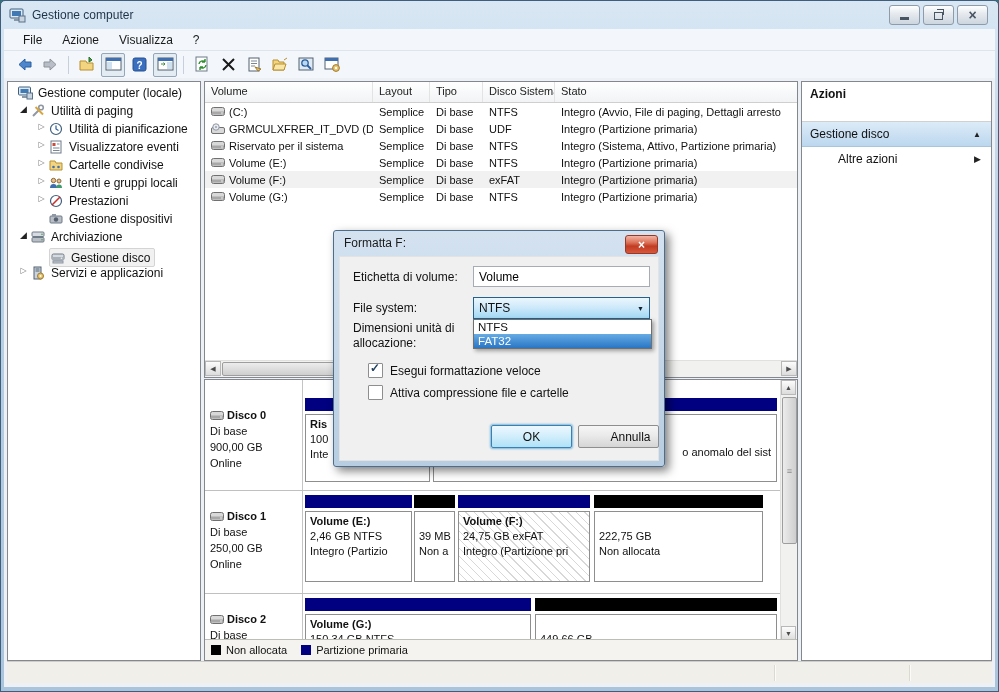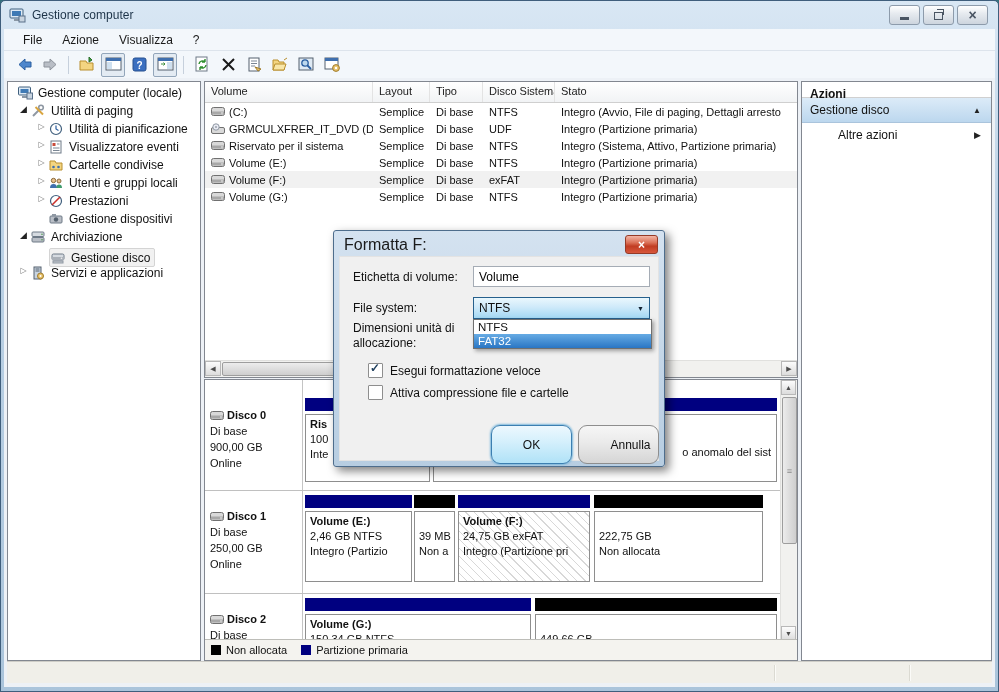--- a/index.html
+++ b/index.html
@@ -68,53 +68,53 @@
   .legend{position:absolute;left:0;right:0;bottom:0;height:20px;background:#f4f3ef;border-top:1px solid #bdbdb8;
           display:flex;align-items:center;gap:14px;padding-left:6px;font-size:11px;}
   .lgitem{display:flex;align-items:center;gap:5px;}
   .lgsq{width:10px;height:10px;display:inline-block;}
   
   .vscroll{position:absolute;right:0;top:0;width:16px;height:262px;background:#f1f1ef;border-left:1px solid #e0e0de;}
   .vthumb{position:absolute;left:1px;top:17px;width:13px;height:145px;background:linear-gradient(90deg,#ececec,#cecece);border:1px solid #9d9d9d;border-radius:2px;
           display:flex;align-items:center;justify-content:center;color:#8a8a8a;font-size:9px;}
   
   .act-pane{left:797px;top:3px;width:191px;height:580px;}
-  .act-head{height:16px;font-weight:bold;padding:5px 0 0 8px;border-bottom:1px solid #d0d0d0;box-sizing:border-box;}
+  .act-head{height:40px;font-weight:bold;padding:5px 0 0 8px;border-bottom:1px solid #d0d0d0;box-sizing:border-box;}
   .act-group{height:24px;background:linear-gradient(#dcebf8,#bcd7ee);border-bottom:1px solid #aac4dc;
              display:flex;align-items:center;padding:0 10px 0 8px;}
   .act-group .arr{margin-left:auto;font-size:8px;color:#222;}
   .act-item{height:24px;display:flex;align-items:center;padding:0 10px 0 36px;}
   .act-item .arr{margin-left:auto;font-size:9px;color:#222;}
   
   .statusbar{position:absolute;left:3px;right:3px;bottom:4px;height:21px;background:#f0efe9;border-top:1px solid #cecdc7;}
   .ssep{position:absolute;top:3px;bottom:2px;width:1px;background:#dbdad2;border-right:1px solid #fbfbf8;}
   
   .dialog{position:absolute;left:333px;top:230px;width:332px;height:237px;z-index:50;
           border:1px solid #4e6d8c;background:linear-gradient(#d4e2f0,#b7cde1);border-radius:3px;
           box-shadow:4px 4px 10px rgba(0,0,0,.5);box-sizing:border-box;}
-  .dtitle{position:absolute;left:10px;top:5px;font-size:16px;color:#1a1a1a;}
+  .dtitle{position:absolute;left:10px;top:5px;font-size:12px;color:#1a1a1a;}
   .dclose{position:absolute;right:6px;top:4px;width:31px;height:17px;border:1px solid #953a27;border-radius:3px;
           background:linear-gradient(#f3b5a5,#da6f55 40%,#c13c22 60%,#d8573c);display:flex;align-items:center;justify-content:center;
           color:#fff;font-weight:bold;font-size:12px;line-height:10px;}
   .dclient{position:absolute;left:5px;right:5px;top:25px;bottom:5px;background:#f0f0f0;border:1px solid #e3e3e3;}
   .dlab{position:absolute;font-size:12px;color:#111;}
   .dinput{position:absolute;left:133px;top:9px;width:177px;height:21px;border:1px solid #a5acb5;background:#fff;
           font-family:"Liberation Sans",sans-serif;font-size:12px;padding:0 5px;box-sizing:border-box;}
   .dcombo{position:absolute;left:133px;top:40px;width:177px;height:22px;border:1px solid #26608d;
           background:linear-gradient(#eaf7fd,#cfeafa 45%,#a3d8f3);box-sizing:border-box;
           display:flex;align-items:center;padding-left:5px;font-size:12px;}
   .dcombo .caret{margin-left:auto;margin-right:5px;font-size:7px;color:#123;}
   .ddrop{position:absolute;left:133px;top:62px;width:177px;border:1px solid #707070;background:#fff;
          box-shadow:2px 2px 4px rgba(0,0,0,.35);}
   .dopt{height:14px;font-size:11.5px;padding:0 4px;display:flex;align-items:center;}
   .dopt.hl{background:linear-gradient(#66abe4,#2a76c4);color:#fff;}
   .cbrow{position:absolute;left:28px;display:flex;align-items:center;gap:7px;font-size:12px;}
   .cb{width:13px;height:13px;background:#fff;border:1px solid #8e8e8e;border-radius:1px;position:relative;flex:0 0 auto;}
   .cb.on::after{content:"\2713";position:absolute;left:1px;top:-3px;font-size:12px;font-weight:bold;color:#21415f;}
-  .dbtn{position:absolute;top:168px;width:81px;height:39px;border-radius:9px;font-size:12px;
+  .dbtn{position:absolute;top:168px;width:81px;height:23px;border-radius:2px;font-size:12px;
         display:flex;align-items:center;justify-content:center;box-sizing:border-box;}
   .dbtn.ok{left:151px;border:1px solid #3c7fb1;background:linear-gradient(#edf8fe,#d3effc 45%,#b0e2f7);
            box-shadow:0 0 2px 1px #7ab8dc;}
   .dbtn.cancel{left:238px;border:1px solid #8e8e8e;background:linear-gradient(#f6f6f6,#eaeaea 45%,#d5d5d5);padding-left:24px;}
 </style>
 </head>
 <body>
 
 <div class="window">
 

